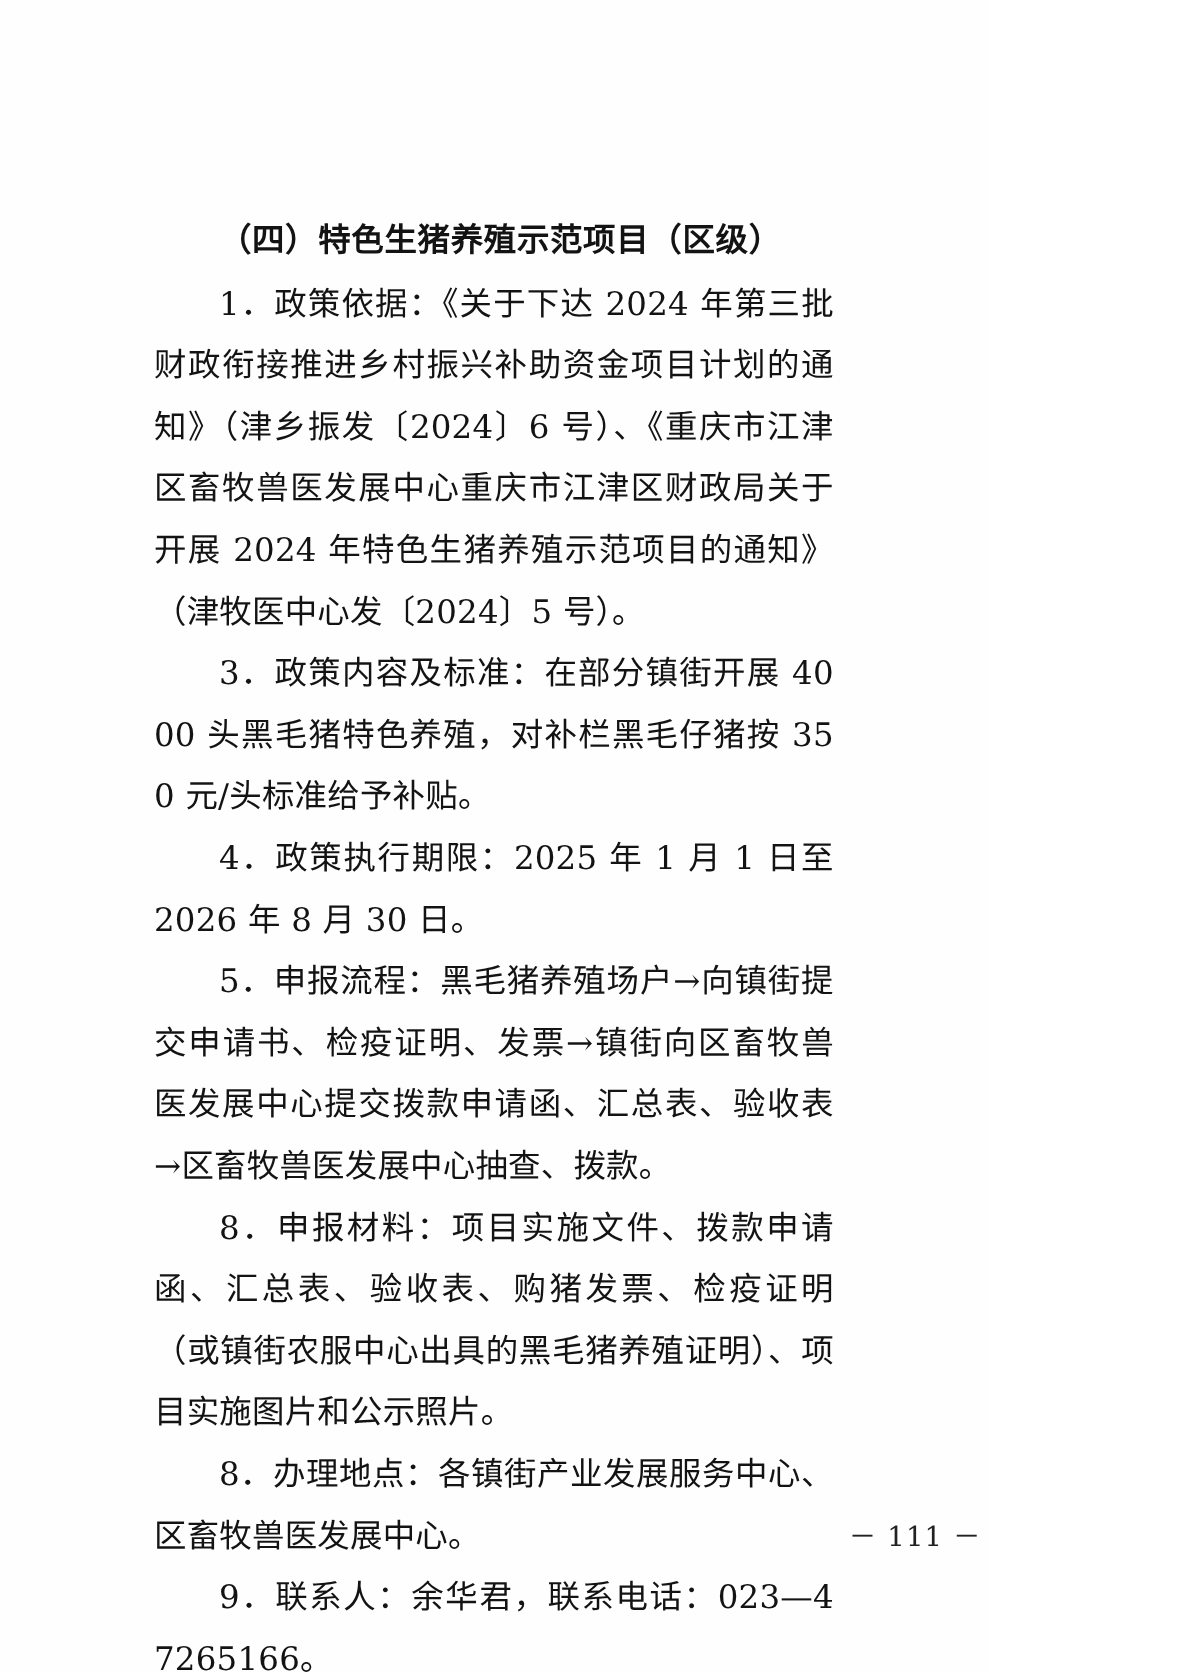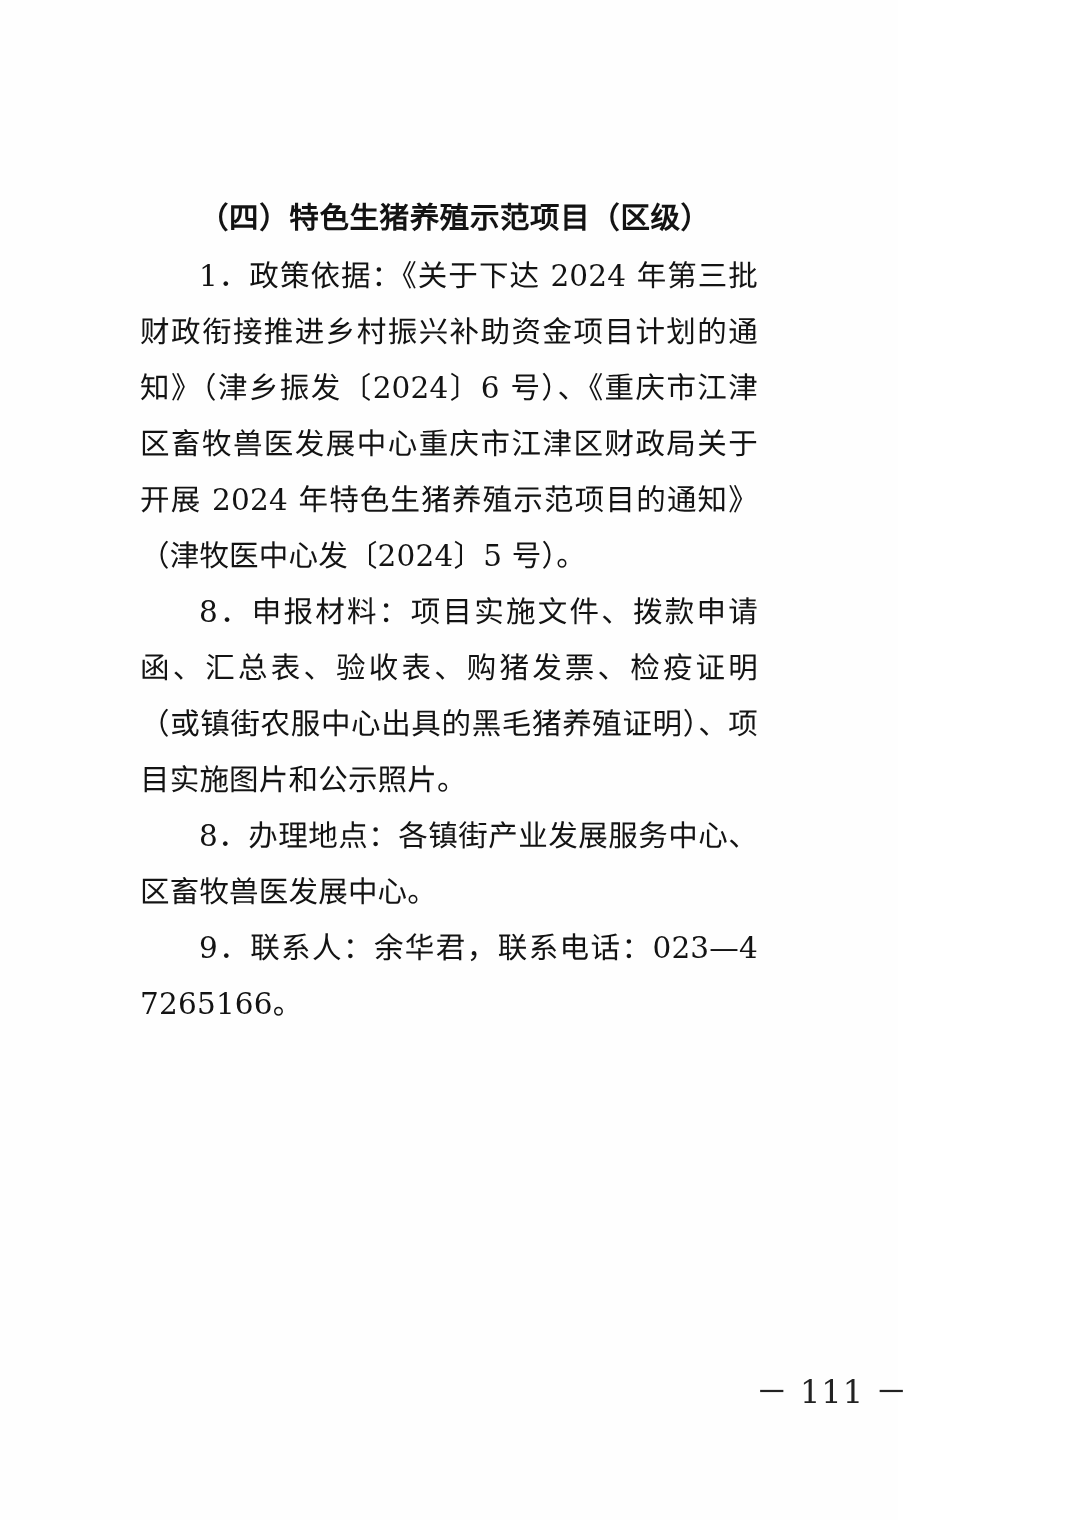--- a/index.html
+++ b/index.html
@@ -44,37 +44,40 @@
     text-indent: 59px;
     font-weight: 600;
     letter-spacing: 0.6px;
   }
   .footer {
     position: absolute;
     left: 0;
     bottom: 108px;
     width: 1074px;
     text-align: center;
-    font-size: 32px;
+    font-size: 25px;
     color: #222;
     letter-spacing: 1px;
     font-family: "DejaVu Serif", "Liberation Serif", serif;
   }
   .page-number-wrap {
     display: inline-block;
     padding-left: 590px;
   }
 </style>
 </head>
 <body>
 
 <div class="page">
   <div class="doc-body">
     <p class="heading">（四）特色生猪养殖示范项目（区级）</p>
     <p class="para">1．政策依据：《关于下达 2024 年第三批财政衔接推进乡村振兴补助资金项目计划的通知》（津乡振发〔2024〕6 号）、《重庆市江津区畜牧兽医发展中心重庆市江津区财政局关于开展 2024 年特色生猪养殖示范项目的通知》（津牧医中心发〔2024〕5 号）。</p>
+    <p class="para">3．政策内容及标准：在部分镇街开展 4000 头黑毛猪特色养殖，对补栏黑毛仔猪按 350 元/头标准给予补贴。</p>
+    <p class="para">4．政策执行期限：2025 年 1 月 1 日至 2026 年 8 月 30 日。</p>
+    <p class="para">5．申报流程：黑毛猪养殖场户→向镇街提交申请书、检疫证明、发票→镇街向区畜牧兽医发展中心提交拨款申请函、汇总表、验收表→区畜牧兽医发展中心抽查、拨款。</p>
     <p class="para">8．申报材料：项目实施文件、拨款申请函、汇总表、验收表、购猪发票、检疫证明（或镇街农服中心出具的黑毛猪养殖证明）、项目实施图片和公示照片。</p>
     <p class="para">8．办理地点：各镇街产业发展服务中心、区畜牧兽医发展中心。</p>
     <p class="para">9．联系人：余华君，联系电话：023—47265166。</p>
   </div>
 </div>
 
 <div class="footer">
   <span class="page-number-wrap">－ 111 －</span>
 </div>
 

